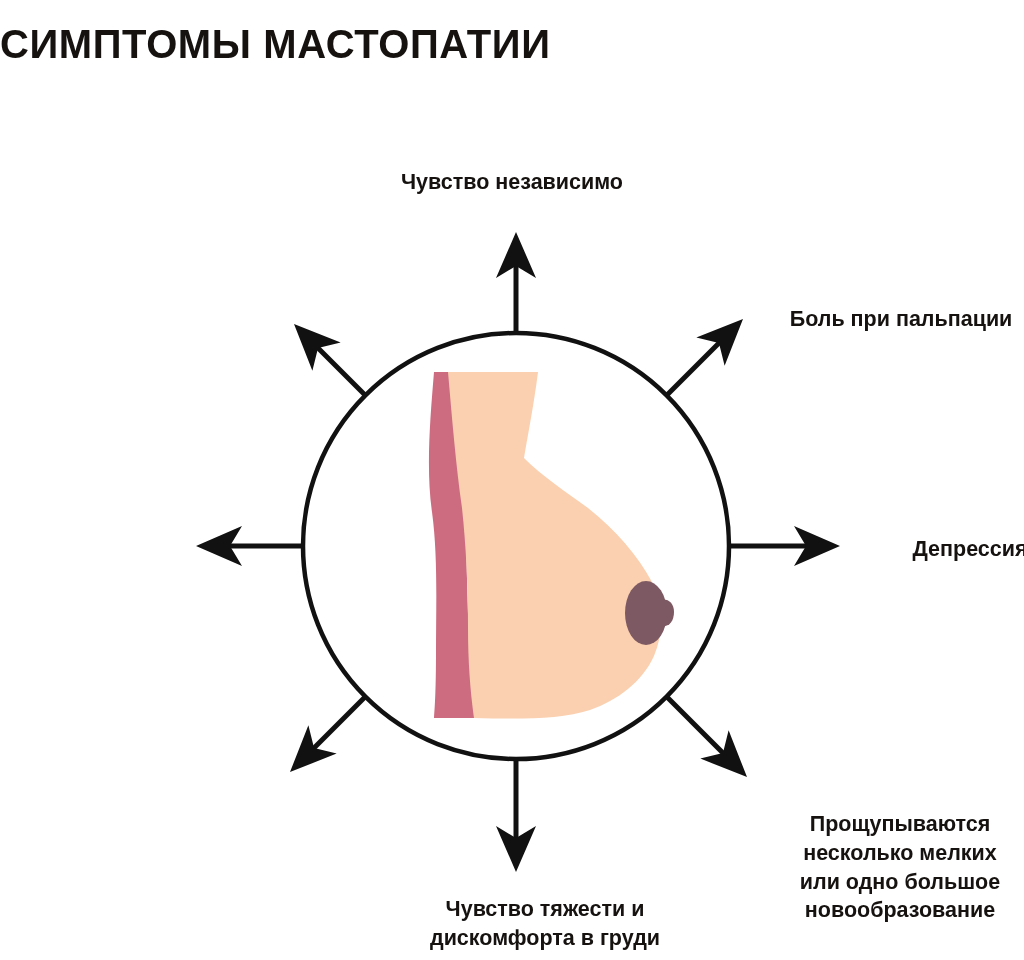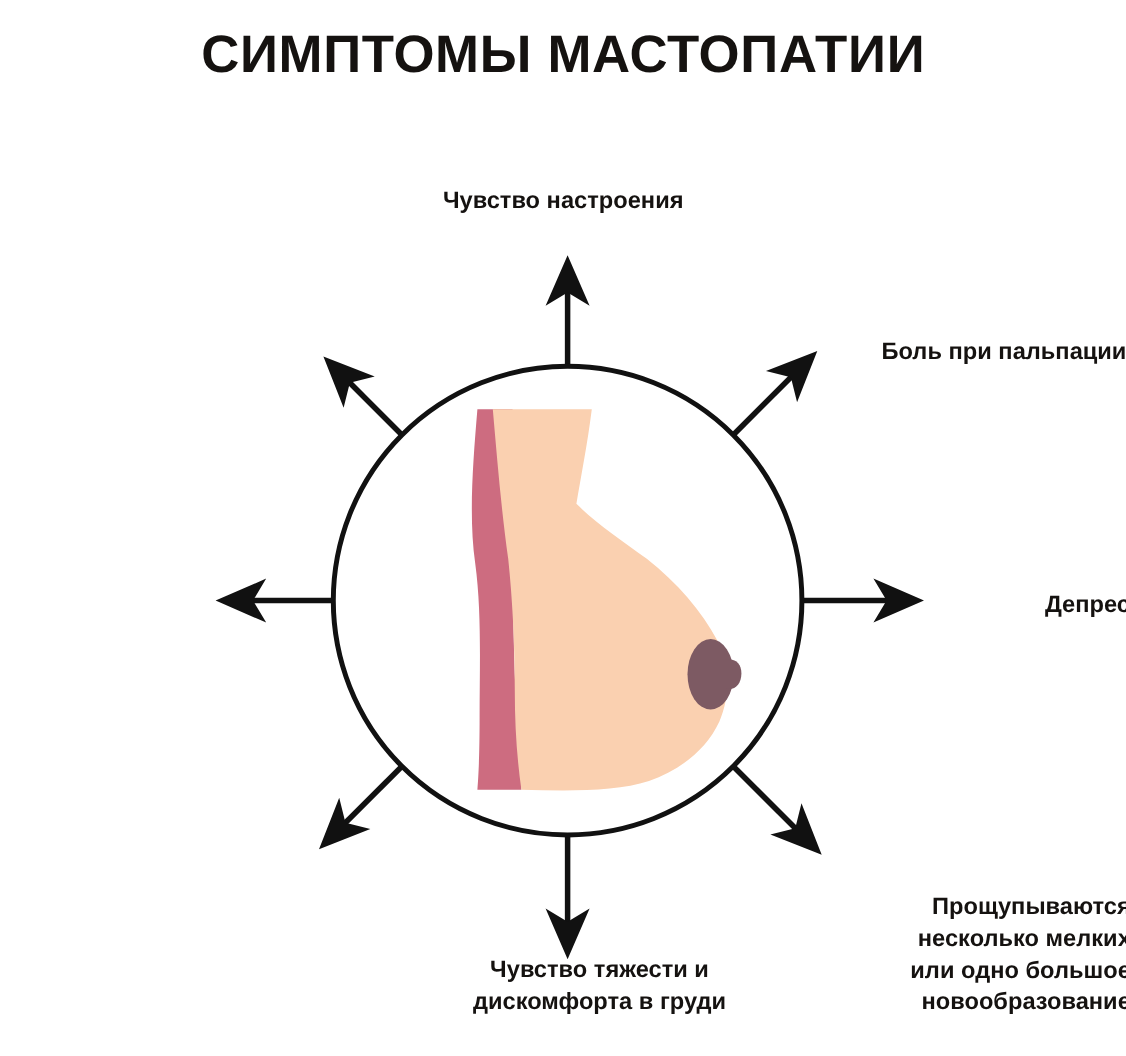--- a/index.html
+++ b/index.html
@@ -22,22 +22,21 @@
     top: 0;
     width: 1024px;
     height: 960px;
   }
 
   .page-title {
     position: absolute;
     left: 0;
     top: 22px;
     width: 1024px;
-    text-align: center;
-    font-size: 48px;
+    font-size: 40px;
     font-weight: bold;
     letter-spacing: 0.6px;
     color: #151210;
     white-space: pre;
   }
 
   .svg-layer {
     position: absolute;
     left: 0;
     top: 0;
@@ -47,32 +46,32 @@
 
   .callout {
     position: absolute;
     font-size: 21.5px;
     font-weight: bold;
     line-height: 1.34;
     color: #151210;
     white-space: pre-line;
   }
 
-  .callout.align-left   { text-align: right; }
+  .callout.align-left   { text-align: center; }
   .callout.align-right  { text-align: right; }
   .callout.align-center { text-align: center; }
 
   
   .c-top          { left: 312px; top: 168px; width: 400px; }
   .c-upper-left   { left:  20px; top: 286px; width: 260px; }
   .c-upper-right  { left: 778px; top: 305px; width: 246px; }
   .c-left         { left:  20px; top: 519px; width: 166px; }
   .c-right        { left: 875px; top: 535px; width: 190px; }
   .c-lower-left   { left:  52px; top: 810px; width: 300px; }
-  .c-bottom       { left: 345px; top: 867px; width: 400px; }
+  .c-bottom       { left: 345px; top: 895px; width: 400px; }
   .c-lower-right  { left: 772px; top: 810px; width: 256px; }
 </style>
 </head>
 <body>
 
 <div id="diagram-root">
 
   <div class="page-title">СИМПТОМЫ МАСТОПАТИИ</div>
 
   <svg class="svg-layer" viewBox="0 0 1024 960">
@@ -155,21 +154,21 @@
 
       <ellipse cx="646" cy="613" rx="21" ry="32" fill="#7d5a63"></ellipse>
 
       <path fill="#7d5a63" d="M 660,600
                C 668,598 674,603 674,612
                C 674,622 668,628 660,626
                Z"></path>
     </g>
   </svg>
 
-  <div class="callout align-center c-top">Чувство настроения</div>
+  <div class="callout align-center c-top">Чувство независимо</div>
 
 
   <div class="callout align-left c-upper-right">Боль при пальпации</div>
 
 
   <div class="callout align-left c-right">Депрессия</div>
 
 
   <div class="callout align-center c-bottom">Чувство тяжести и
 дискомфорта в груди</div>

